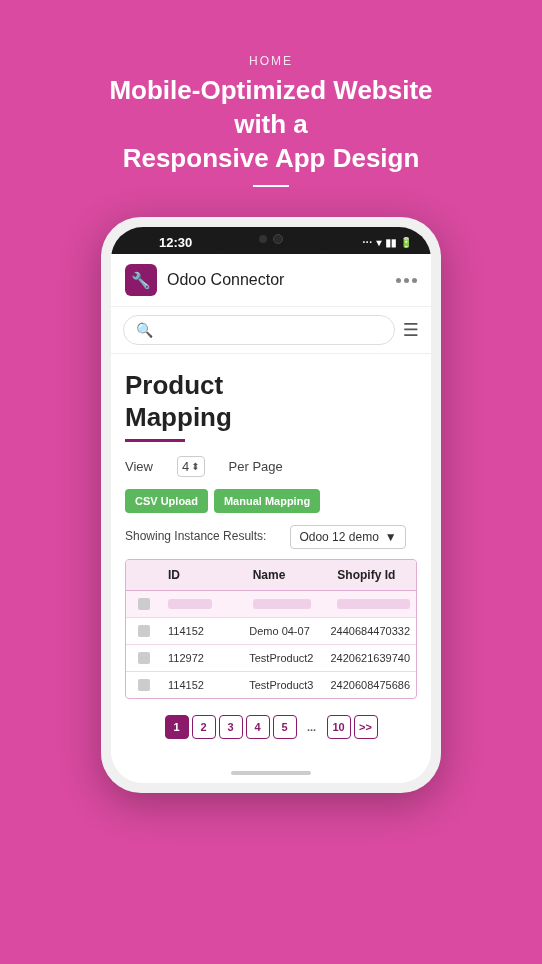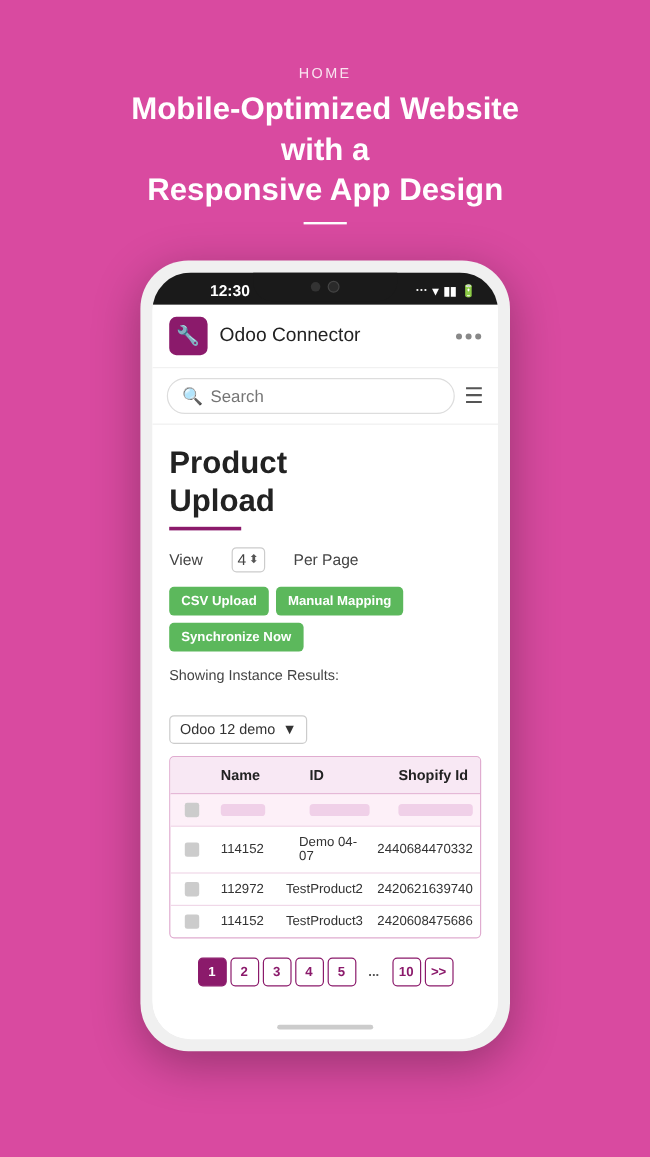--- a/index.html
+++ b/index.html
@@ -34,21 +34,21 @@
     }
     .title-underline {
       width: 36px;
       height: 2px;
       background: white;
       margin: 10px auto 0;
     }
 
     
     .phone-shell {
-      width: 308px;
+      width: 340px;
       background: #f0f0f0;
       border-radius: 40px;
       padding: 10px;
       box-shadow: 0 10px 40px rgba(0,0,0,0.3);
       position: relative;
     }
     .phone-inner {
       background: white;
       border-radius: 32px;
       overflow: hidden;
@@ -377,62 +377,60 @@
       <div class="three-dots">
         <div class="dot"></div>
         <div class="dot"></div>
         <div class="dot"></div>
       </div>
     </div>
 
     <div class="search-bar">
       <div class="search-input-wrapper">
         <span class="search-icon">🔍</span>
-        <input class="search-input" type="text" placeholder="Search" style="">
       </div>
       <span class="menu-icon">☰</span>
     </div>
 
     <div class="content">
 
       <div class="page-title">
         <span>Product</span><br>
-        <span>Upload</span>
+        <span>Mapping</span>
       </div>
       <div class="title-line"></div>
 
       <div class="view-row">
         <span>View</span>
         <div class="per-page-select">
           <span>4</span>
           <span class="spinner">⬍</span>
         </div>
         <span>Per Page</span>
       </div>
 
       <div class="action-buttons">
         <button class="btn-green">CSV Upload</button>
         <button class="btn-green">Manual Mapping</button>
-        <button class="btn-green">Synchronize Now</button>
       </div>
 
       <div class="instance-row">
         <span class="instance-label">Showing Instance Results:</span>
         <div class="instance-select">
           <span>Odoo 12 demo</span>
           <span>▼</span>
         </div>
       </div>
 
 
       <div class="table-wrapper">
         <div class="table-header">
           <div class="th"></div>
+          <div class="th">ID</div>
           <div class="th">Name</div>
-          <div class="th">ID</div>
           <div class="th">Shopify Id</div>
         </div>
 
         <div class="table-row loading">
           <div class="td">
               <div class="checkbox-placeholder"></div>
             </div>
           <div class="td">
               <div class="loading-bar short"></div>
             </div>

